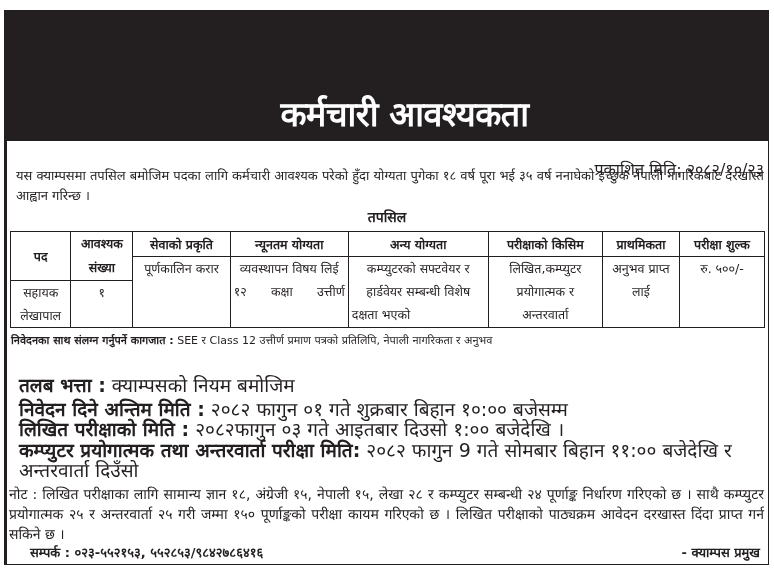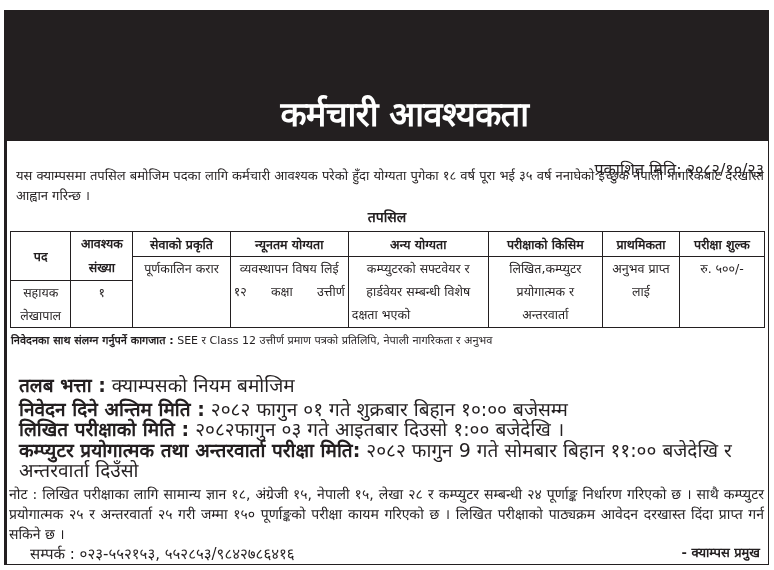--- a/index.html
+++ b/index.html
@@ -27,21 +27,21 @@
     .c1{width:55px}.c2{width:56px}.c3{width:93px}.c4{width:115px}.c5{width:140px}
     .c6{width:110px}.c7{width:72px}.c8{width:80px}
     td.just { text-align: justify; text-align-last: justify; }
     .docs { position: absolute; left: 11px; right: 10px; top: 330px; font-size: 11px; line-height: 22px; }
     .docs .lbl { font-weight: bold; }
     .docs .cont { display: block; padding-left: 258px; }
     .line { position: absolute; left: 11px; right: 10px; font-size: 19px; line-height: 20px; margin-left: 8px; }
     .line .lbl { font-weight: bold; }
     .note { position: absolute; left: 9px; right: 10px; top: 484px; font-size: 14px;
             line-height: 20px; text-align: justify; }
-    .contact { position: absolute; left: 30px; top: 543px; font-size: 15px; font-weight: normal; }
+    .contact { position: absolute; left: 30px; top: 543px; font-size: 13px; font-weight: bold; }
     .sign { position: absolute; right: 14px; top: 543px; font-size: 13px; font-weight: bold; }
   </style>
 </head>
 <body>
 
 <div class="frame"></div>
 
 <div class="banner">
   <div class="heading">कर्मचारी आवश्यकता</div>
 </div>

